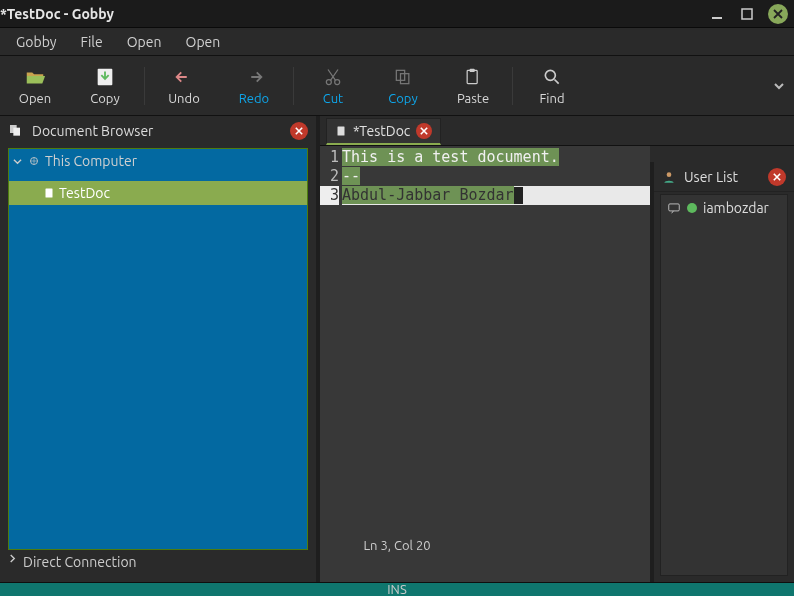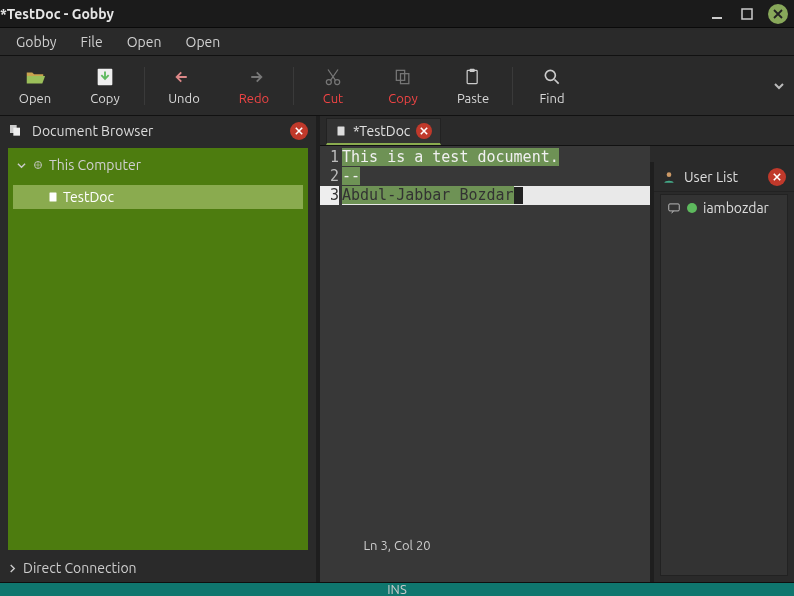--- a/index.html
+++ b/index.html
@@ -68,21 +68,21 @@
     width: 70px;
     display: flex;
     flex-direction: column;
     align-items: center;
     justify-content: center;
     gap: 3px;
     cursor: pointer;
     color: #d8d8d8;
     font-size: 13px;
   }
-  .tbtn.disabled { color: #ef4444; }
+  .tbtn.disabled { color: #0ea5e9; }
   .tbtn .ticon { width: 22px; height: 22px; display:flex; align-items:center; justify-content:center; }
   .tsep { width: 1px; height: 38px; background: #3a3a3a; margin: 0 4px; }
   .toolbar-spacer { flex: 1; }
   .chev { width: 30px; display:flex; align-items:center; justify-content:center; color:#bdbdbd; cursor:pointer; }
   
   .main {
     flex: 1;
     display: flex;
     min-height: 0;
   }
@@ -105,39 +105,39 @@
   .redx {
     width: 18px; height: 18px; border-radius: 50%;
     background: #c0392b;
     color: #fff;
     display:flex; align-items:center; justify-content:center;
     font-size: 11px;
     cursor:pointer; font-weight:bold;
   }
   .tree {
     flex: 1;
-    background: #4d7c0f;
+    background: #0369a1;
     margin: 2px 8px 4px 8px;
-    border: 5px solid #4d7c0f;
+    border: 1px solid #4d7c0f;
     overflow: auto;
     font-size: 14px;
   }
   .tree-row {
     display: flex;
     align-items: center;
     height: 24px;
     padding: 0 4px;
     gap: 4px;
     cursor:pointer;
   }
   .tree-row.sel { background: #8aab4f; color: #fff; margin-top: 8px; }
   .tri { display:inline-block; width:10px; text-align:center; }
   .sidebar-footer {
     height: 28px;
-    display:flex; align-items:center; padding: 0 8px; gap: 6px;
+    display:flex; align-items:flex-start; padding: 0 8px; gap: 6px;
     color:#ccc;
     cursor:pointer;
   }
   
   .editor-area {
     flex: 1;
     display: flex;
     flex-direction: column;
     background: #2a2a2a;
     min-width: 0;

